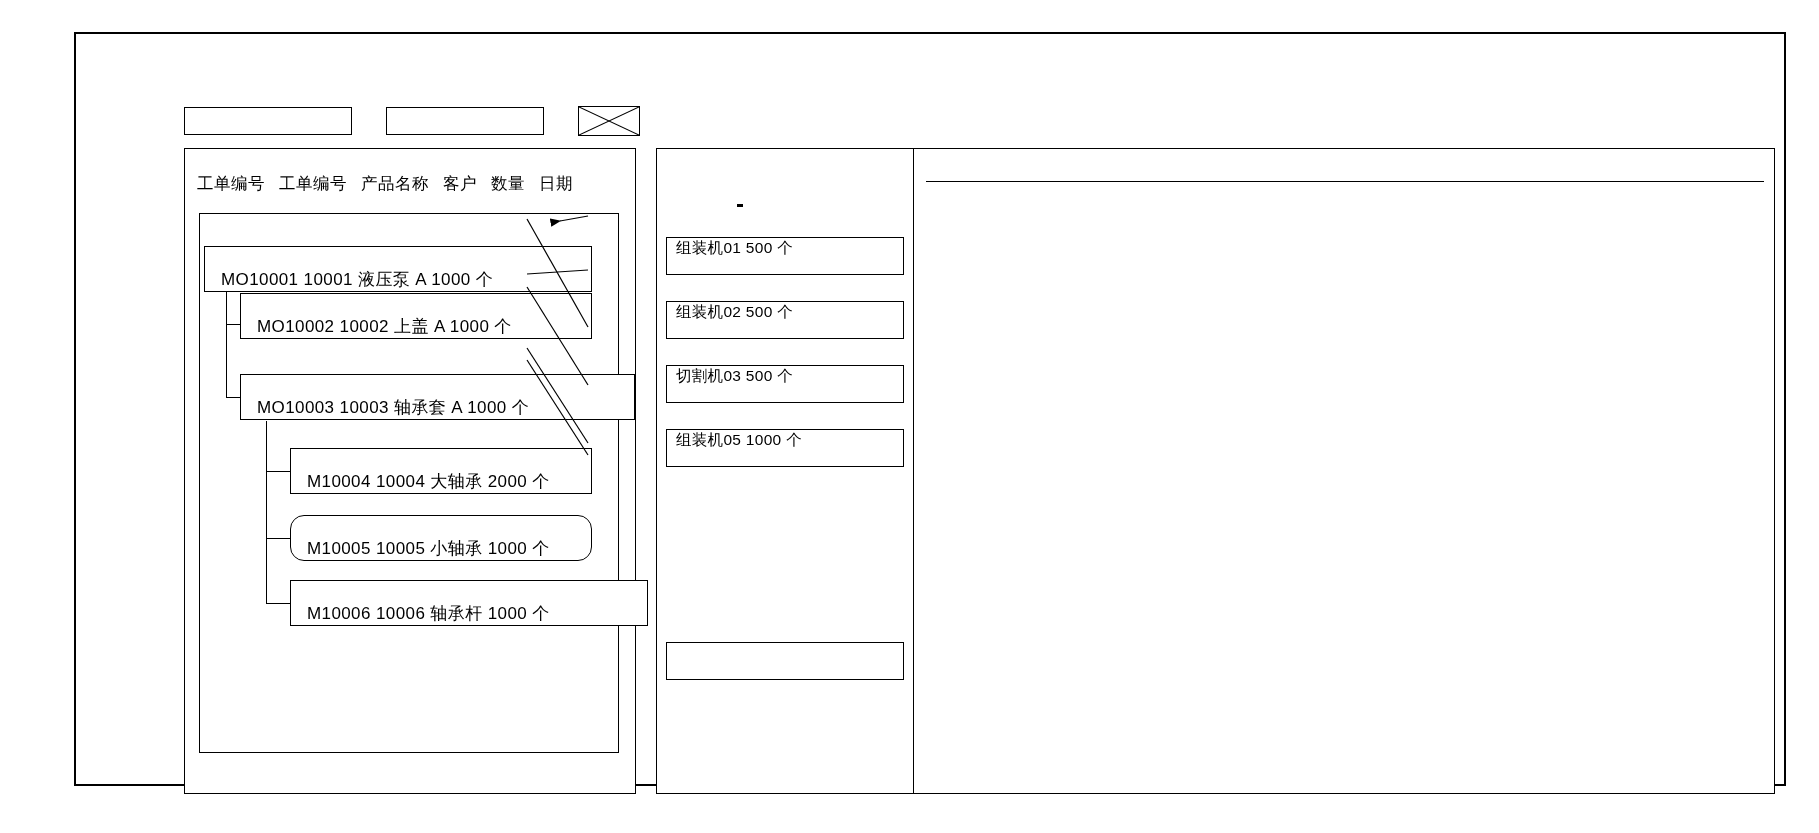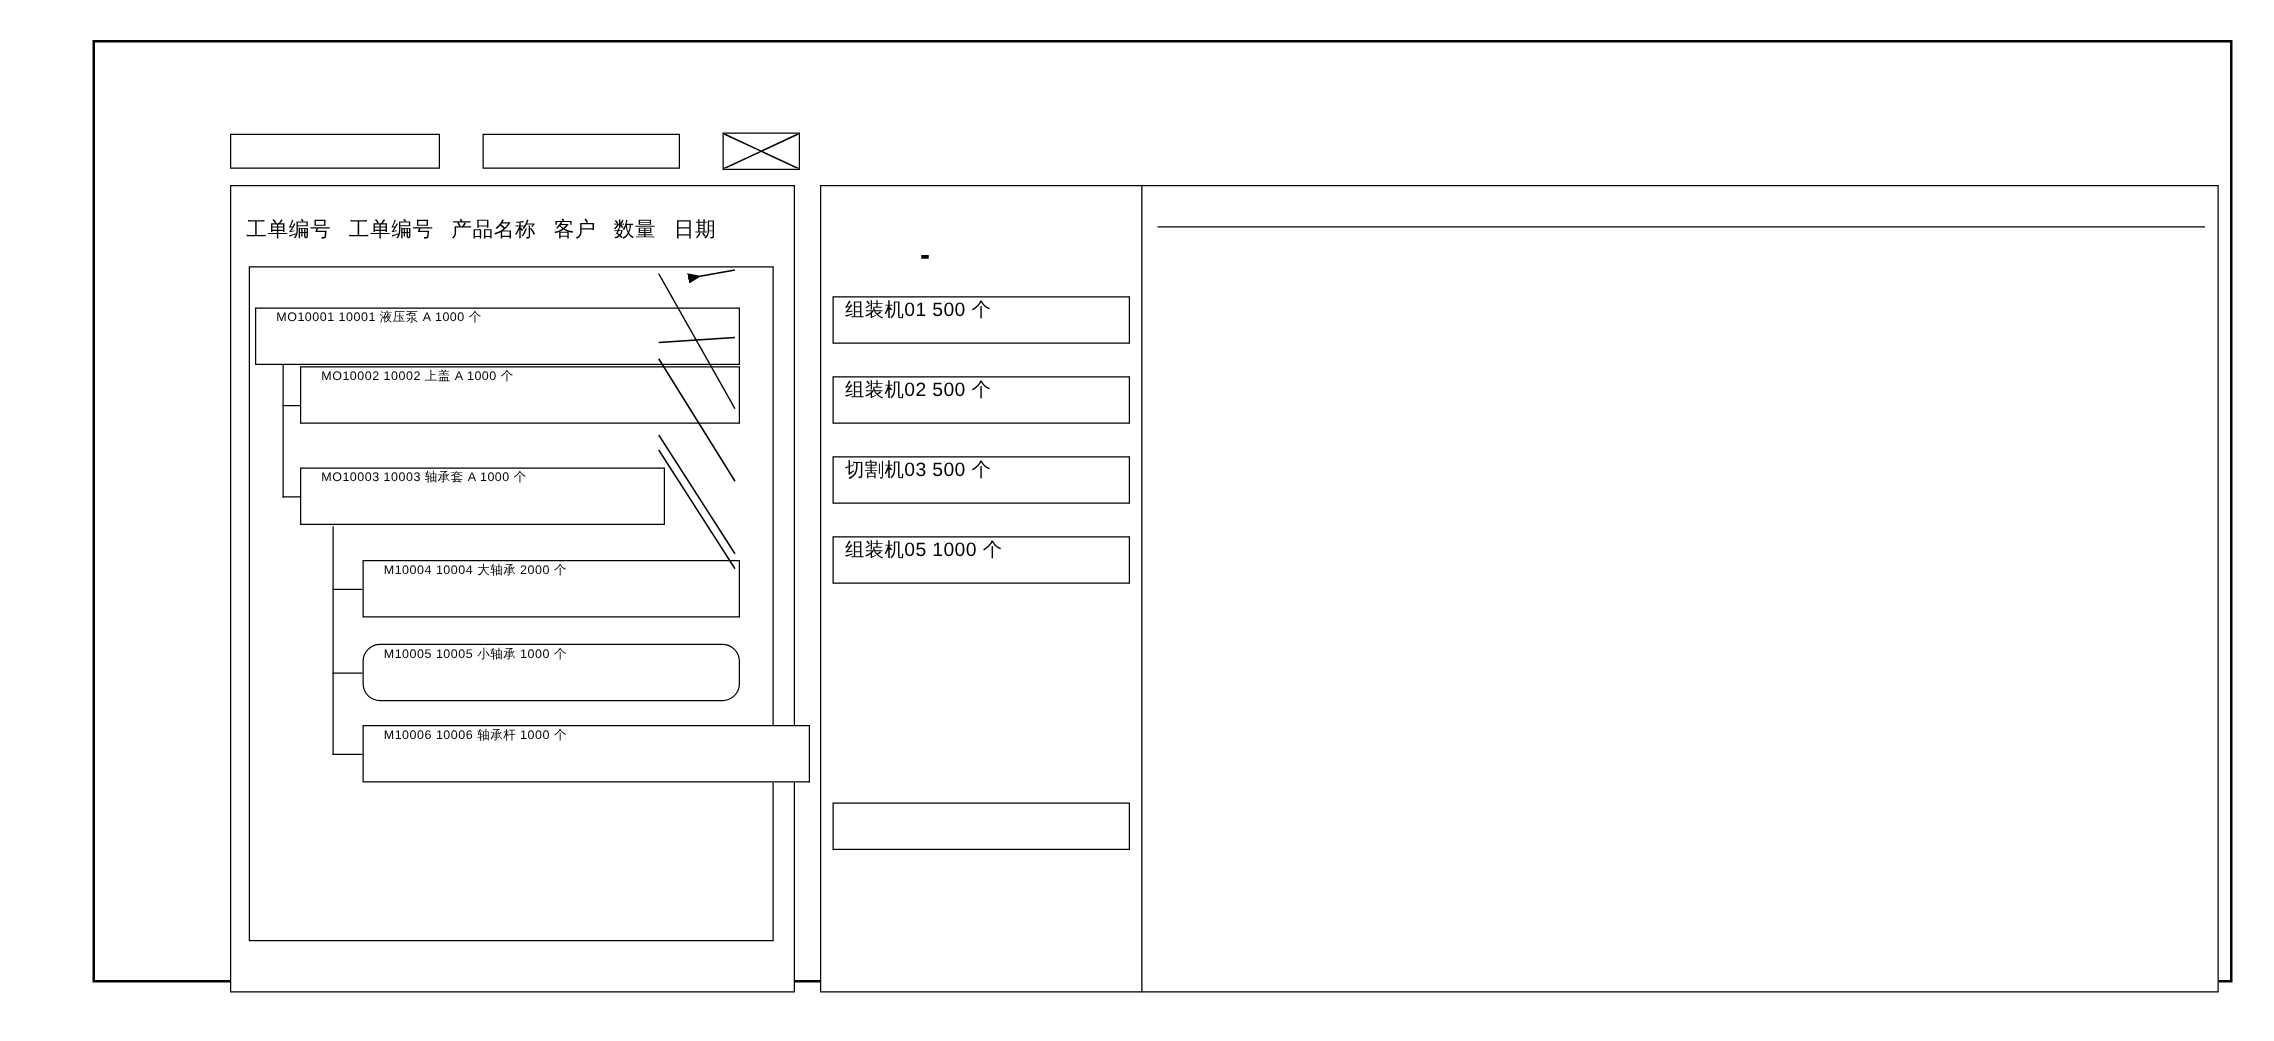--- a/index.html
+++ b/index.html
@@ -90,22 +90,22 @@
     background: #fff;
   }
 
   
   .tree-node {
     position: absolute;
     border: 1.2px solid #000;
     box-sizing: border-box;
     background: #fff;
     display: flex;
-    align-items: flex-start;
-    font-size: 10px;
+    align-items: flex-end;
+    font-size: 17px;
     white-space: nowrap;
     overflow: hidden;
   }
   .tree-node .node-text {
     padding-left: 16px;
     letter-spacing: 0.4px;
   }
 
   
   .conn {
@@ -213,21 +213,21 @@
       <div class="conn conn-h" style="left:66px; top:389px; width:24px;"></div>
 
       <div class="tree-node" style="left:4px; top:32px; width:388px; height:46px;">
         <span class="node-text">MO10001   10001  液压泵   A    1000 个</span>
       </div>
 
       <div class="tree-node" style="left:40px; top:79px; width:352px; height:46px;">
         <span class="node-text">MO10002  10002   上盖  A   1000  个</span>
       </div>
 
-      <div class="tree-node" style="left:40px; top:160px; width:292px; height:46px;">
+      <div class="tree-node" style="left:40px; top:160px; width:395px; height:46px;">
         <span class="node-text">MO10003  10003   轴承套 A    1000   个</span>
       </div>
 
       <div class="tree-node" style="left:90px; top:234px; width:302px; height:46px;">
         <span class="node-text">M10004 10004  大轴承  2000  个</span>
       </div>
 
       <div class="tree-node" style="left:90px; top:301px; width:302px; height:46px;border-radius:14px;">
         <span class="node-text">M10005  10005  小轴承  1000  个</span>
       </div>

